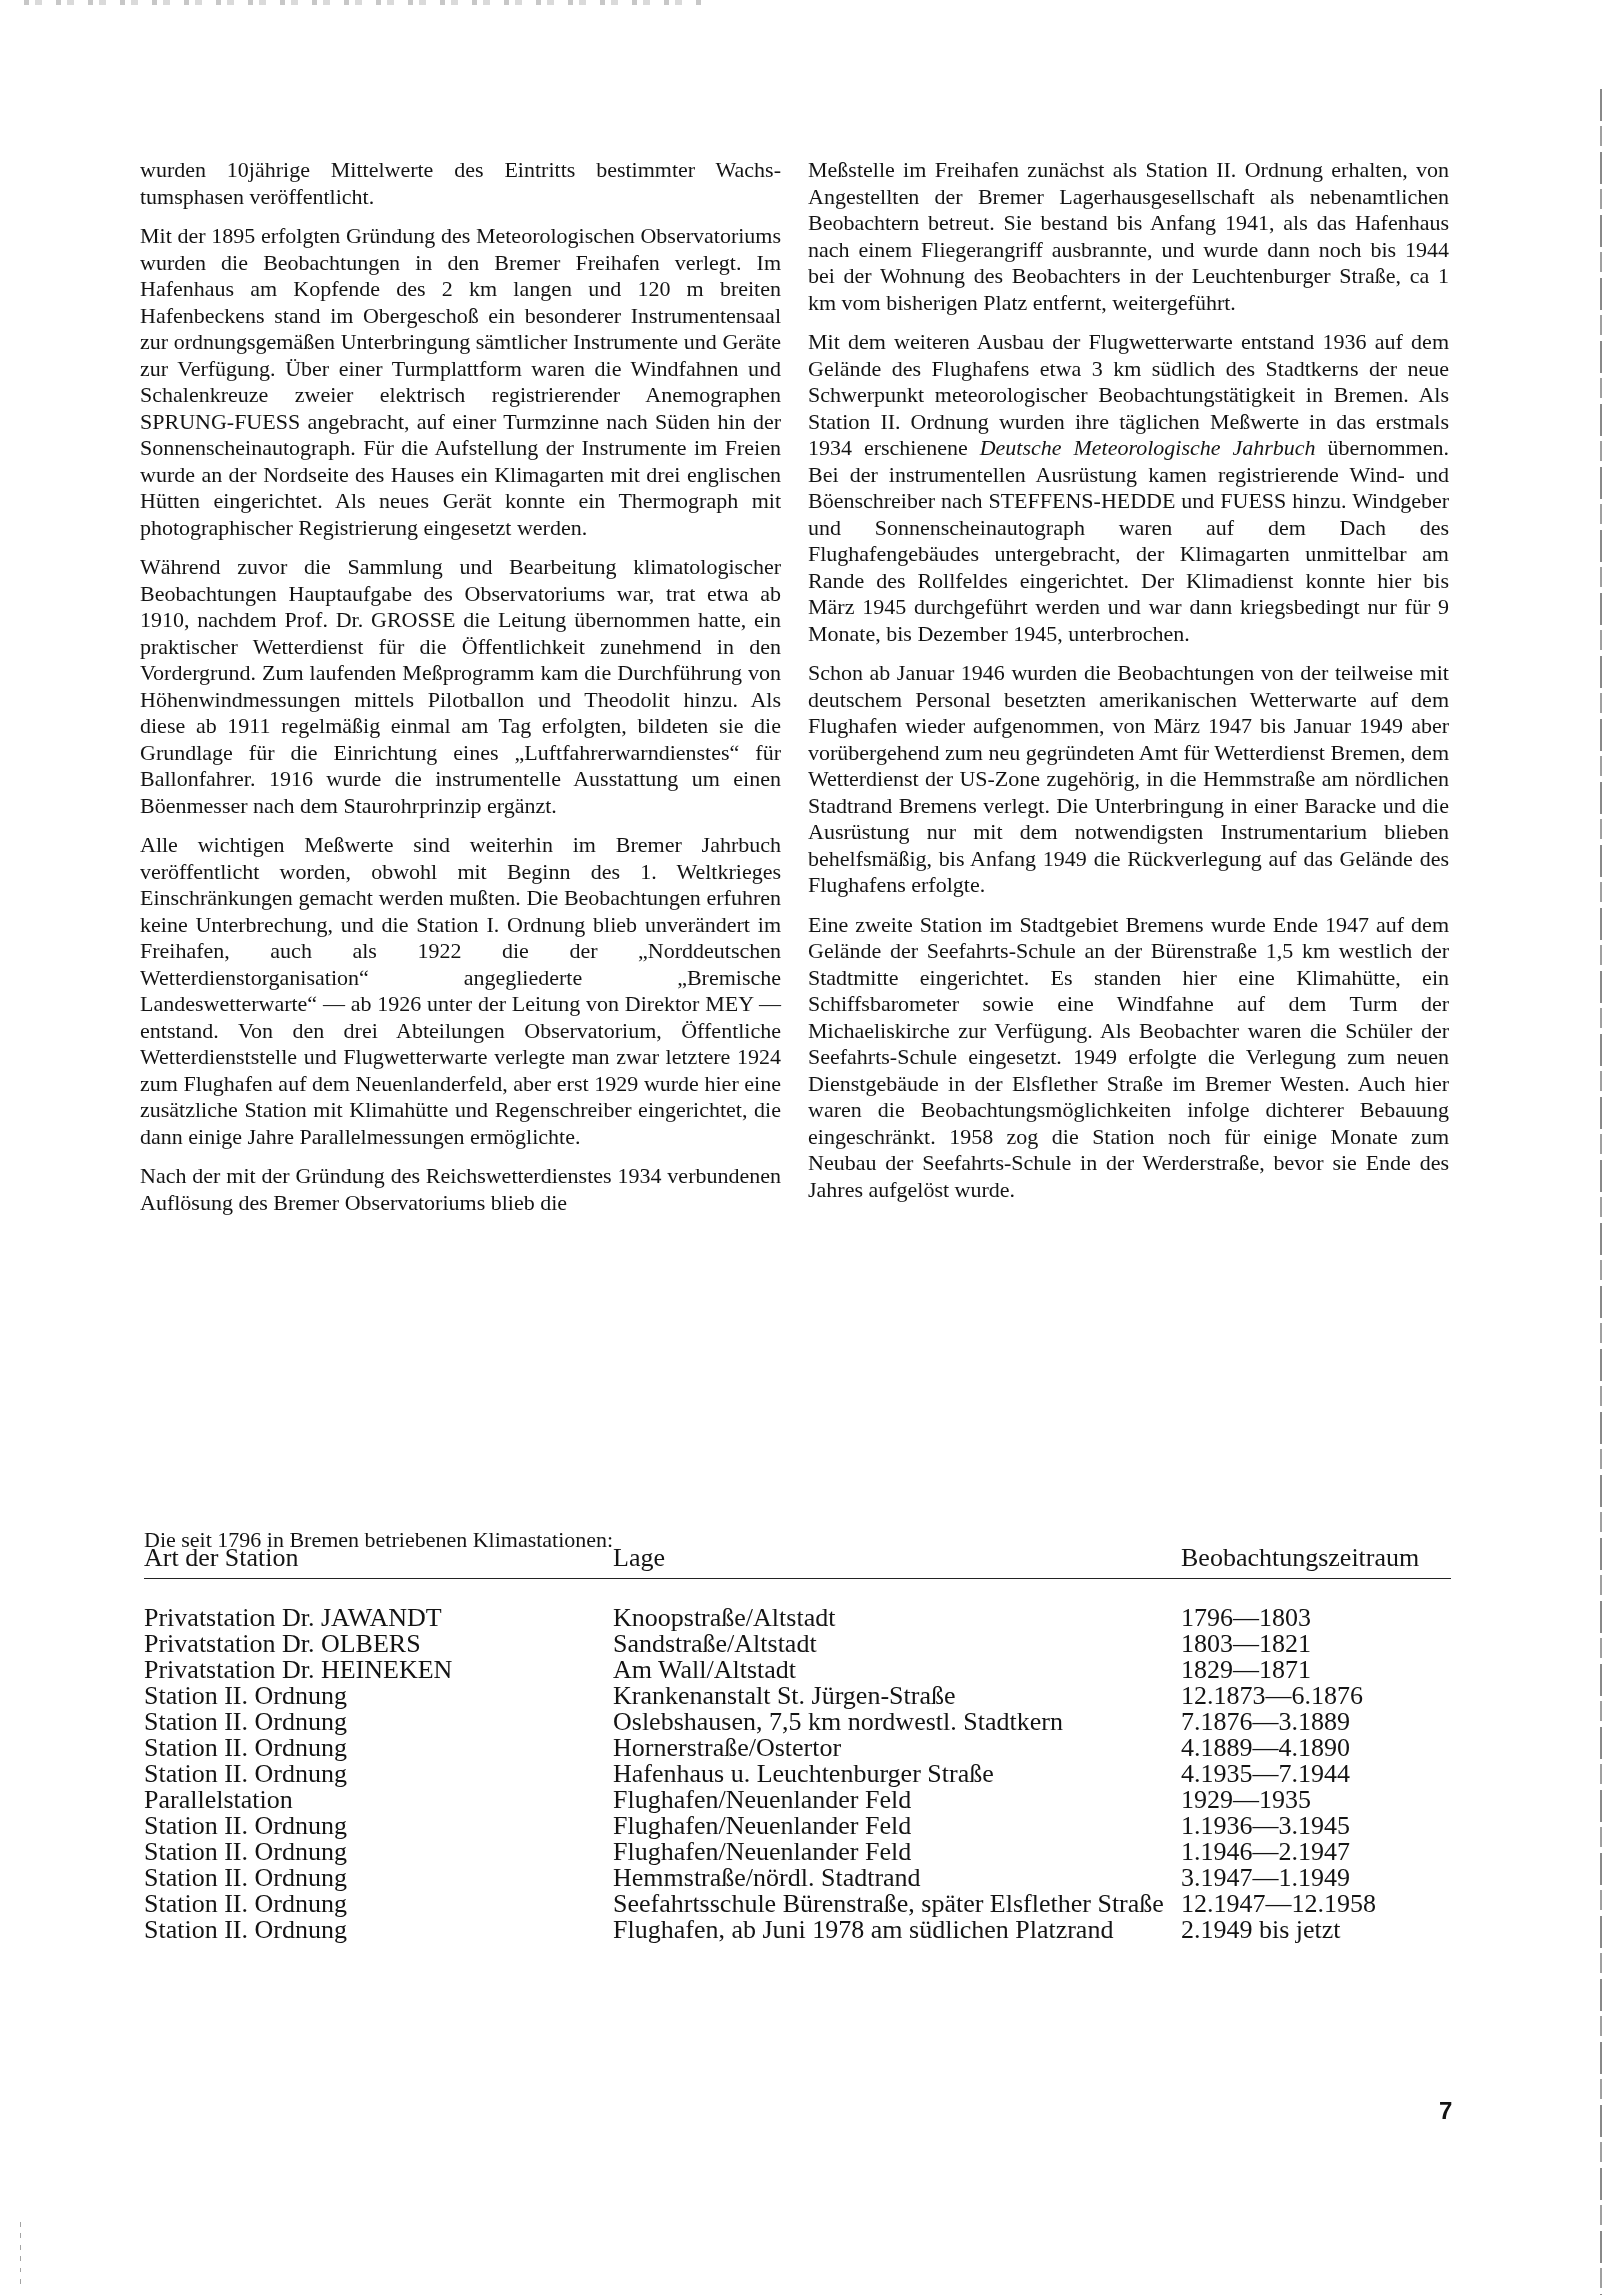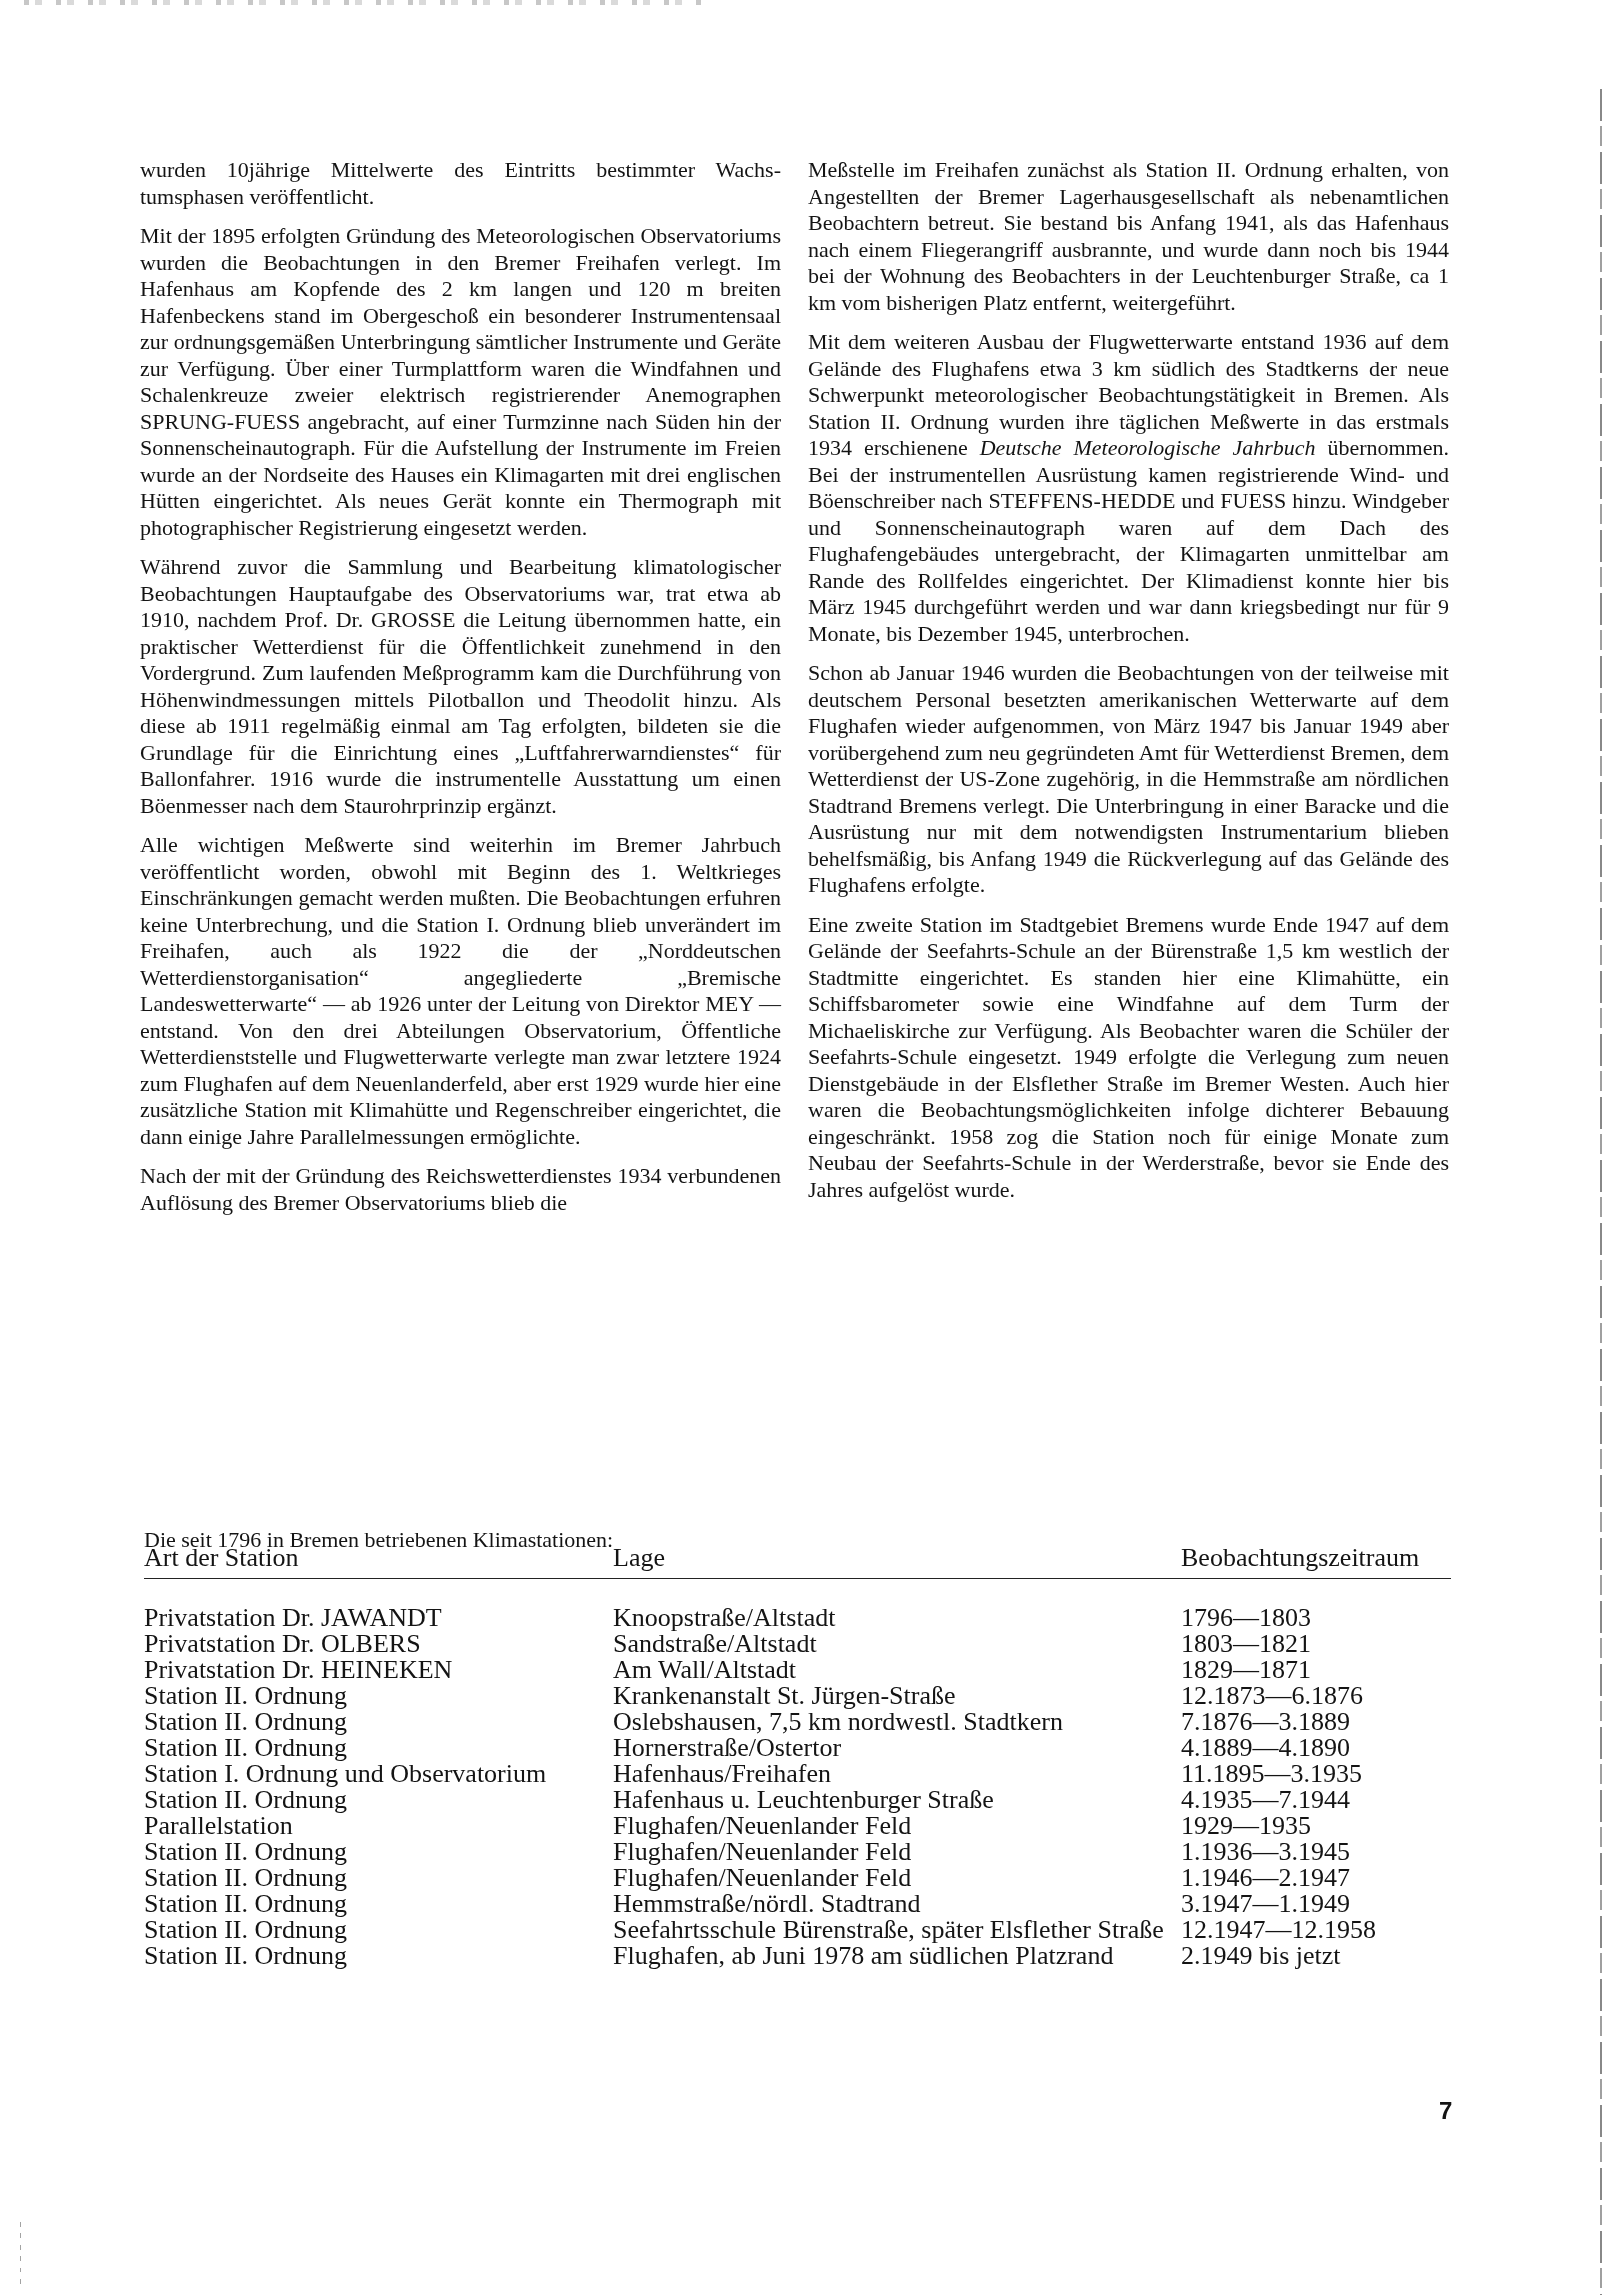--- a/index.html
+++ b/index.html
@@ -113,25 +113,20 @@
         <div class="c-art">Station II. Ordnung</div>
         <div class="c-lage">Oslebshausen, 7,5 km nordwestl. Stadtkern</div>
         <div class="c-zeit">7.1876—3.1889</div>
       </div>
       <div class="trow">
         <div class="c-art">Station II. Ordnung</div>
         <div class="c-lage">Hornerstraße/Ostertor</div>
         <div class="c-zeit">4.1889—4.1890</div>
       </div>
       <div class="trow">
-        <div class="c-art">Station I. Ordnung und Observatorium</div>
-        <div class="c-lage">Hafenhaus/Freihafen</div>
-        <div class="c-zeit">11.1895—3.1935</div>
-      </div>
-      <div class="trow">
         <div class="c-art">Station II. Ordnung</div>
         <div class="c-lage">Hafenhaus u. Leuchtenburger Straße</div>
         <div class="c-zeit">4.1935—7.1944</div>
       </div>
       <div class="trow">
         <div class="c-art">Parallelstation</div>
         <div class="c-lage">Flughafen/Neuenlander Feld</div>
         <div class="c-zeit">1929—1935</div>
       </div>
       <div class="trow">

